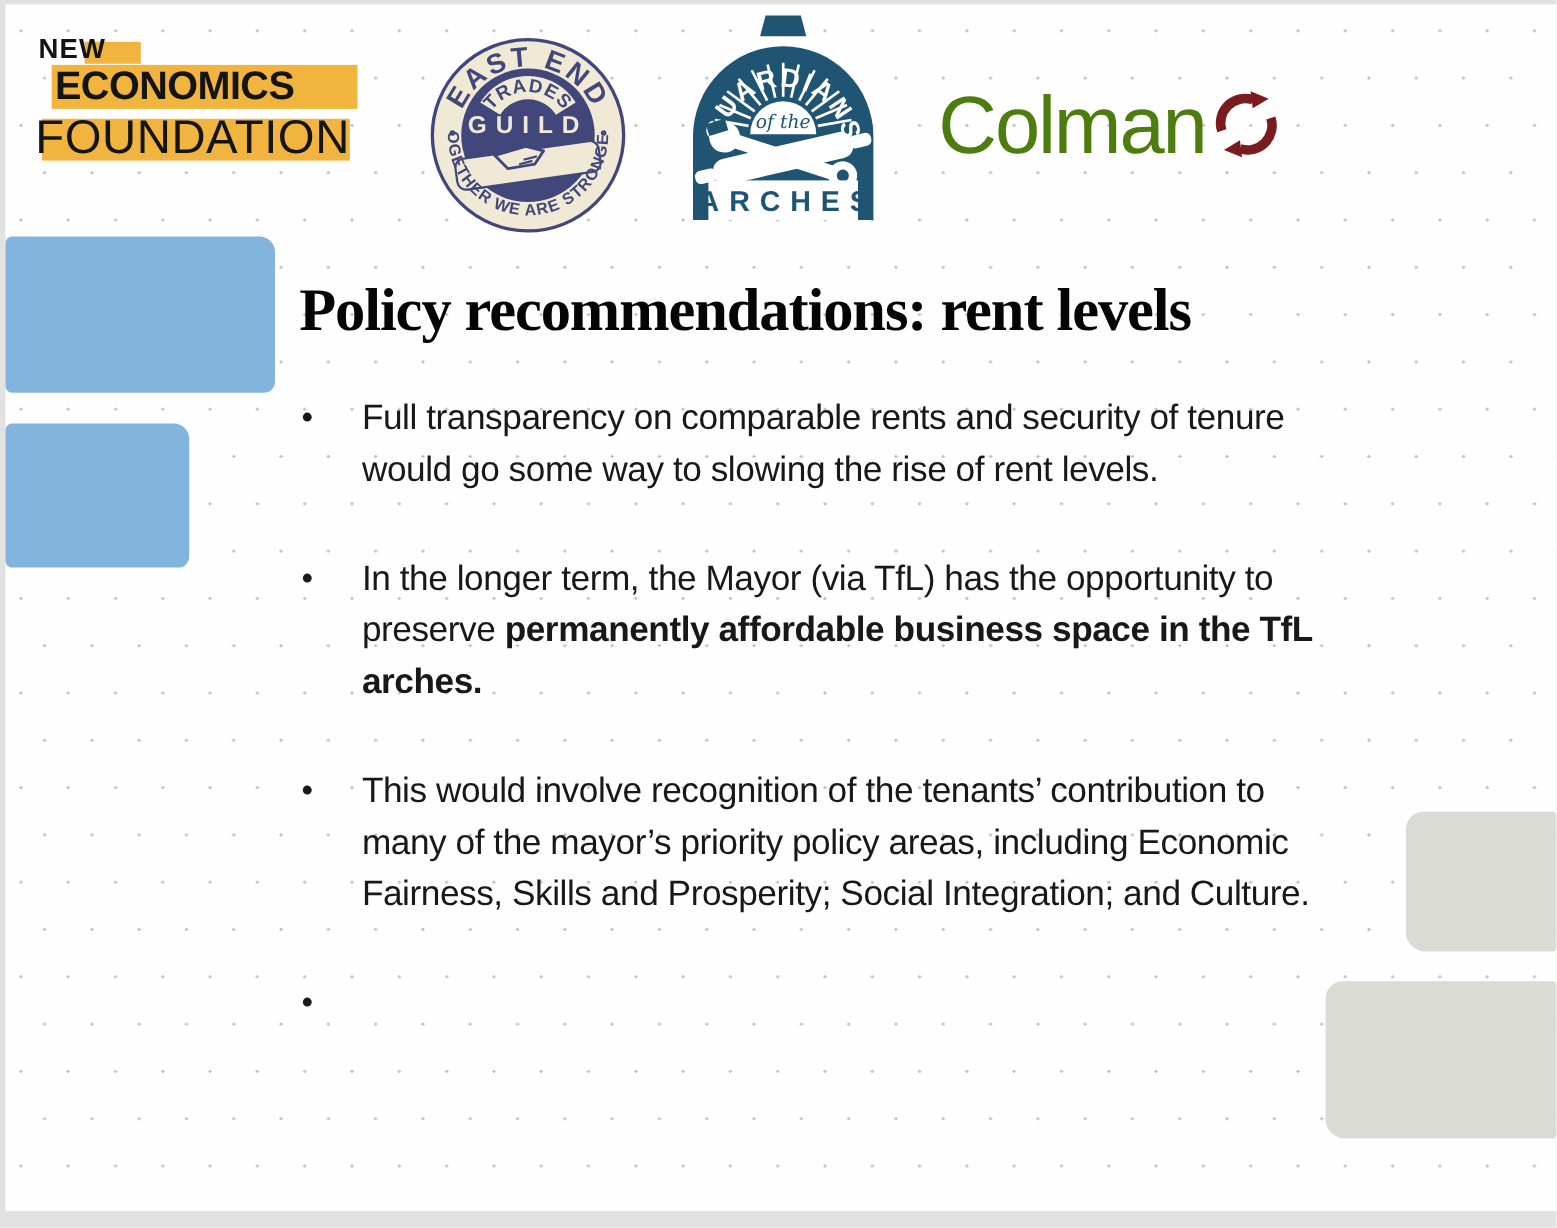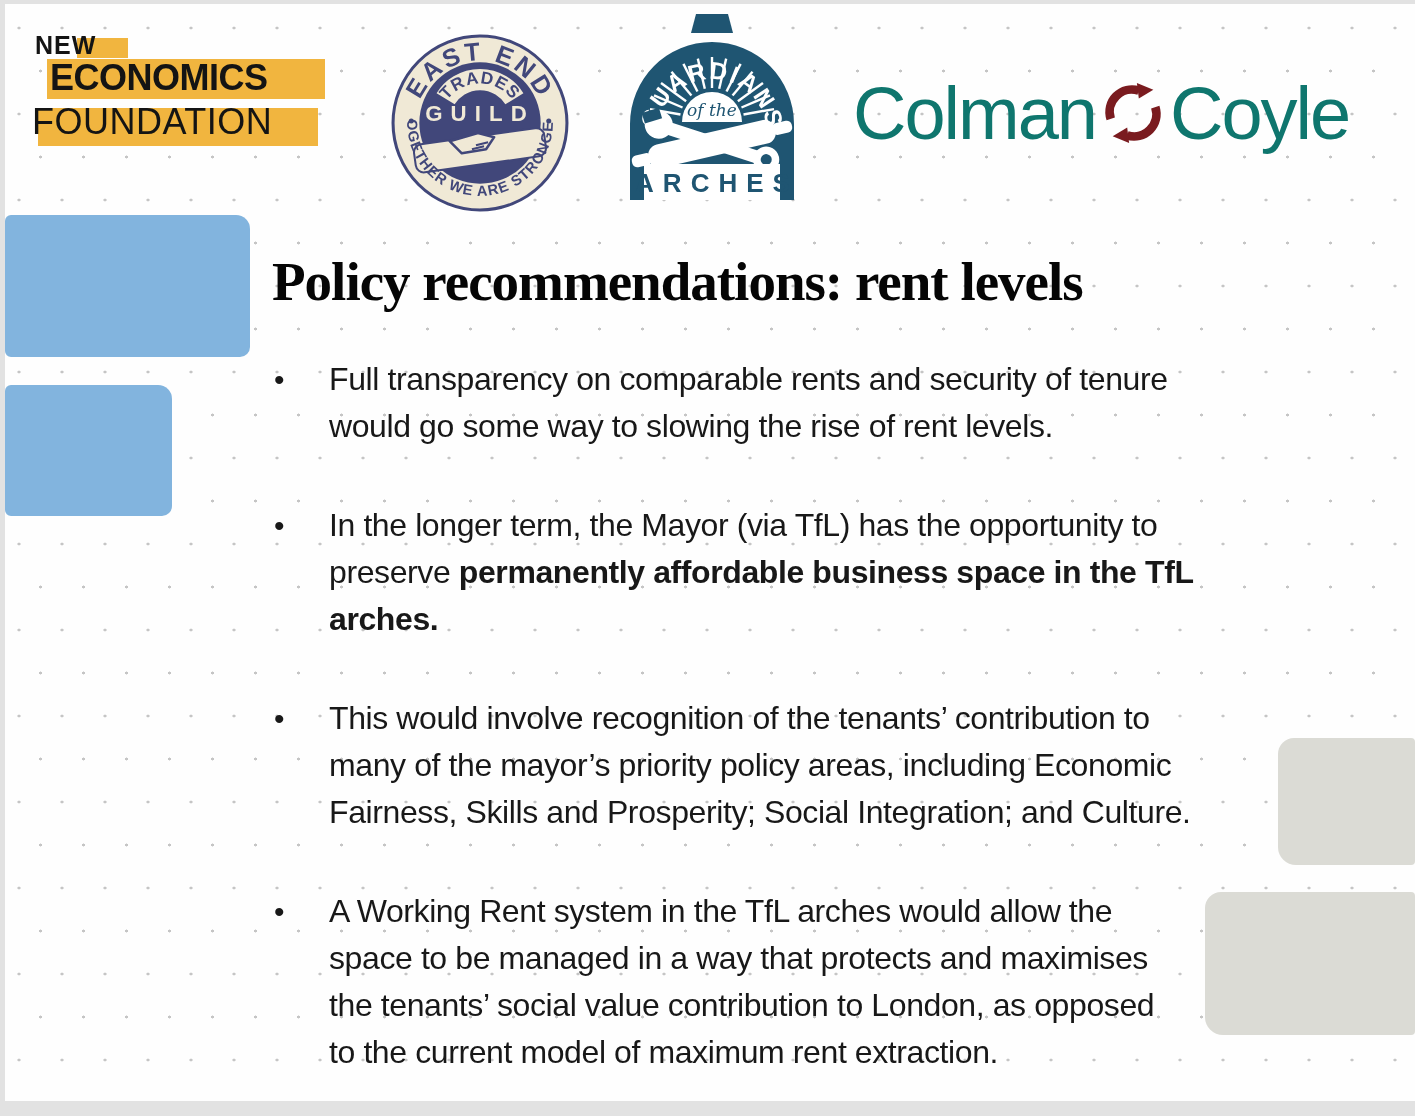--- a/index.html
+++ b/index.html
@@ -33,31 +33,31 @@
     background:#dbdbd5;
     border-radius:16px 4px 4px 18px;
   }
 
   
   .nef { left:30px; top:30px; width:310px; height:125px; color:#141414;text-decoration:underline; }
   .nef .hl { position:absolute; background:#f1b53f; }
   .nef .t  { position:absolute; white-space:nowrap; }
   .nef-new        { left:5px;  top:1px;  font-size:25px; font-weight:600; letter-spacing:1px; }
   .nef-economics  { left:20px; top:27px; font-size:36px; font-weight:800; letter-spacing:-0.5px; }
-  .nef-foundation { left:2px;  top:71px; font-size:36px; font-weight:400; letter-spacing:0.5px; }
+  .nef-foundation { left:2px;  top:71px; font-size:43px; font-weight:400; letter-spacing:0.5px; }
 
   
   .eetg { left:389px; top:32px; }
   .gota { left:622px; top:12px; }
 
   
   .colman {
     left:853px; top:63px; height:100px;
     display:flex; align-items:center; gap:6px;
-    color:#0f766e; font-size:74px; font-weight:500; letter-spacing:-2px;
+    color:#4d7c0f; font-size:74px; font-weight:500; letter-spacing:-2px;
   }
 
   
   .title {
     left:272px; top:250px;
     font-family:"Liberation Serif", serif;
     font-size:55px; font-weight:700; letter-spacing:-1px;
     color:#050505; white-space:nowrap;
   }
   ul.bullets {
@@ -176,21 +176,20 @@
 </svg>
 
 <div class="abs colman">
   <span>Colman</span>
   <svg width="62" height="62" viewBox="0 0 64 64">
     <path d="M 9,38 A 23,23 0 0 1 38,9" fill="none" stroke="#7a1b1f" stroke-width="9"></path>
     <path d="M 55,26 A 23,23 0 0 1 26,55" fill="none" stroke="#7a1b1f" stroke-width="9"></path>
     <path d="M36,1 L53,8 L38,17 Z" fill="#7a1b1f"></path>
     <path d="M28,63 L11,56 L26,47 Z" fill="#7a1b1f"></path>
   </svg>
-  <span>Coyle</span>
 </div>
 
 <h1 class="abs title">Policy recommendations: rent levels</h1>
 
 <ul class="abs bullets">
   <li>
     <span class="marker">•</span>
     <span class="btext">Full transparency on comparable rents and security of tenure
 would go some way to slowing the rise of rent levels.</span>
   </li>
@@ -201,18 +200,14 @@
 arches.</b></span>
   </li>
   <li>
     <span class="marker">•</span>
     <span class="btext">This would involve recognition of the tenants’ contribution to
 many of the mayor’s priority policy areas, including Economic
 Fairness, Skills and Prosperity; Social Integration; and Culture.</span>
   </li>
   <li>
     <span class="marker">•</span>
-    <span class="btext">A Working Rent system in the TfL arches would allow the
-space to be managed in a way that protects and maximises
-the tenants’ social value contribution to London, as opposed
-to the current model of maximum rent extraction.</span>
   </li>
 </ul>
 
 </body></html>

